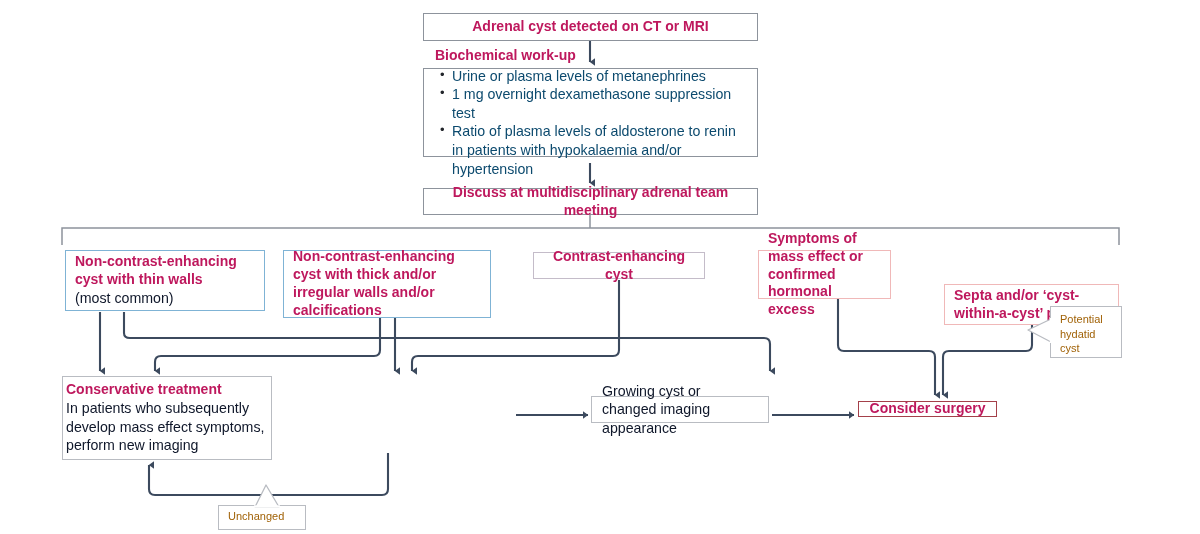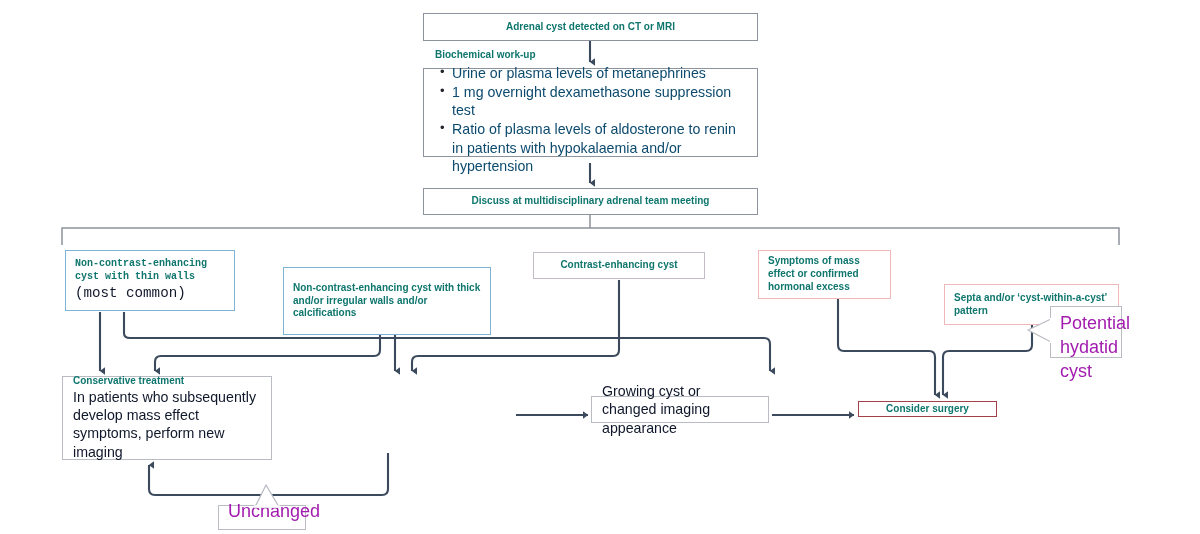--- a/index.html
+++ b/index.html
@@ -21,23 +21,23 @@
     background: #ffffff;
     border: 1.4px solid #9aa0ab;
     display: flex;
     flex-direction: column;
     justify-content: center;
     color: #16181c;
   }
   .box.center { align-items: center; text-align: center; }
   .box .ttl {
     font-weight: bold;
-    font-size: 10px;
+    font-size: 14px;
     line-height: 1.28;
-    color: #0f766e;
+    color: #be185d;
   }
   .box .body {
     font-size: 14.2px;
     line-height: 1.3;
     color: #0f172a;
   }
   .pad { padding: 6px 10px; }
 
   .b-blue   { border-color: #7fb3d5; }
   .b-mauve  { border-color: #c4bcc9; }
@@ -72,23 +72,23 @@
     left: 0; top: 0;
     width: 1200px;
     height: 534px;
     pointer-events: none;
   }
   .callout {
     position: absolute;
     box-sizing: border-box;
     background: #ffffff;
     border: 1.3px solid #b9bcc2;
-    font-size: 18px;
+    font-size: 11px;
     line-height: 1.32;
-    color: #a21caf;
+    color: #a16207;
     padding: 5px 9px;
   }
 </style>
 </head>
 <body>
 
 <div id="canvas">
 
   <svg class="wires" viewBox="0 0 1200 534">
     <defs>
@@ -149,26 +149,26 @@
       <li>Urine or plasma levels of metanephrines</li>
       <li>1 mg overnight dexamethasone suppression test</li>
       <li>Ratio of plasma levels of aldosterone to renin in patients with hypokalaemia and/or hypertension</li>
     </ul>
   </div>
 
   <div class="box center b-darkgy pad" style="left:423px; top:188px; width:335px; height:27px;">
     <div class="ttl">Discuss at multidisciplinary adrenal team meeting</div>
   </div>
 
-  <div class="box b-blue" style="left:65px; top:250px; width:170px; height:61px; padding:6px 9px;font-family:Liberation Mono, monospace;">
+  <div class="box b-blue" style="left:65px; top:250px; width:200px; height:61px; padding:6px 9px;">
     <div class="ttl">Non-contrast-enhancing cyst with thin walls</div>
     <div class="body">(most common)</div>
   </div>
 
-  <div class="box b-blue" style="left:283px; top:267px; width:208px; height:68px; padding:6px 9px;">
+  <div class="box b-blue" style="left:283px; top:250px; width:208px; height:68px; padding:6px 9px;">
     <div class="ttl">Non-contrast-enhancing cyst with thick and/or irregular walls and/or calcifications</div>
   </div>
 
   <div class="box center b-mauve pad" style="left:533px; top:252px; width:172px; height:27px;">
     <div class="ttl">Contrast-enhancing cyst</div>
   </div>
 
   <div class="box b-pinkl" style="left:758px; top:250px; width:133px; height:49px; padding:6px 9px;">
     <div class="ttl">Symptoms of mass effect or confirmed hormonal excess</div>
   </div>
@@ -178,21 +178,21 @@
   </div>
 
   <div class="callout" style="left:1050px; top:306px; width:72px; height:52px;">
     <span>Potential hydatid cyst</span>
   </div>
   <svg style="position:absolute; left:1026px; top:316px; width:28px; height:34px;" viewBox="0 0 28 34">
     <path d="M25,3 L2,14 L25,26 Z" fill="#ffffff" stroke="#b9bcc2" stroke-width="1.3" stroke-linejoin="round"></path>
     <line x1="25" y1="2" x2="25" y2="27" stroke="#ffffff" stroke-width="2.4"></line>
   </svg>
 
-  <div class="box b-gray" style="left:62px; top:376px; width:210px; height:84px; padding:6px 10px;">
+  <div class="box b-gray" style="left:62px; top:376px; width:210px; height:84px; padding:6px 3px;">
     <div class="ttl">Conservative treatment</div>
     <div class="body">In patients who subsequently develop mass effect symptoms, perform new imaging</div>
   </div>
 
 
   <div class="box b-gray" style="left:591px; top:396px; width:178px; height:27px; padding:5px 10px;">
     <div class="body">Growing cyst or changed imaging appearance</div>
   </div>
 
   <div class="box center b-red" style="left:858px; top:401px; width:139px; height:16px; padding:4px 8px;">

